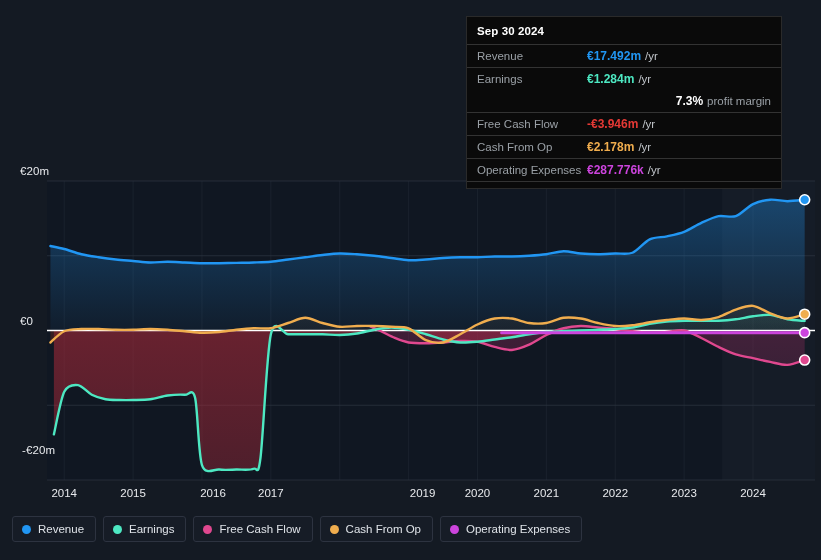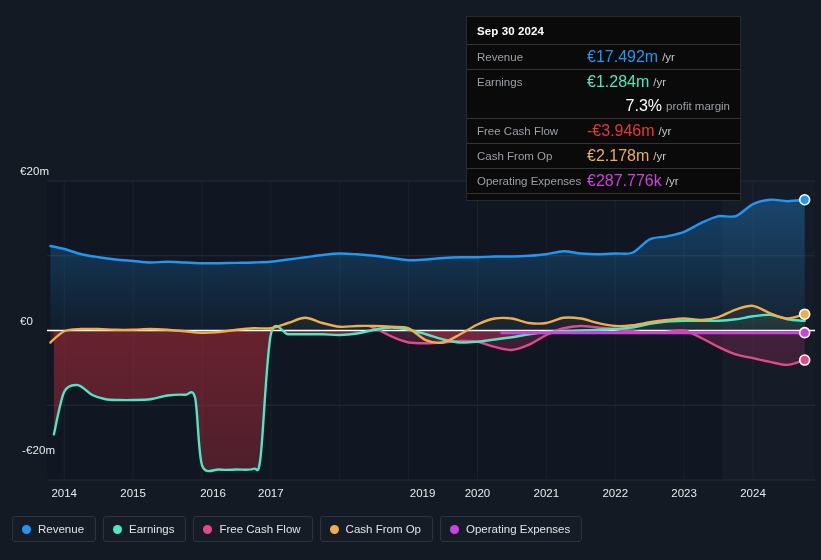--- a/index.html
+++ b/index.html
@@ -20,40 +20,40 @@
     position:absolute;color:#e8eaed;font-size:11.5px;
     letter-spacing:.1px;white-space:nowrap;
   }
   .x-label{
     position:absolute;color:#e8eaed;font-size:11.5px;
     text-align:center;white-space:nowrap;transform:translateX(-50%);
   }
 
   
   .tooltip{
-    position:absolute;left:466px;top:16px;width:275px;
+    position:absolute;left:466px;top:16px;width:316px;
     background:#0a0a0a;border:1px solid #2a2a2a;
     box-sizing:border-box;padding:0;
     z-index:30;
   }
   .tt-title{
     color:#ffffff;font-size:11.5px;font-weight:bold;
     padding:8px 10px 7px 10px;letter-spacing:.1px;
   }
   .tt-row{
     display:flex;align-items:center;
     border-top:1px solid #333333;
     padding:3px 10px 3px 10px;min-height:16px;
   }
   .tt-row.no-line{border-top:none;justify-content:flex-end;}
   .tt-key{
     color:#9aa0a6;font-size:11.5px;width:110px;flex:0 0 110px;
     white-space:nowrap;
   }
-  .tt-val{font-size:16px;font-weight:normal;white-space:nowrap;}
+  .tt-val{font-size:12px;font-weight:bold;white-space:nowrap;}
   .tt-unit{color:#c2c6cb;font-size:11.5px;font-weight:normal;margin-left:4px;}
   .tt-suffix{color:#9aa0a6;font-size:11.5px;font-weight:normal;margin-left:4px;}
   .tt-foot{border-top:1px solid #333333;height:6px;}
 
   
   .legend{
     position:absolute;left:12px;top:516px;
     display:flex;gap:7px;align-items:center;
   }
   .legend-item{

